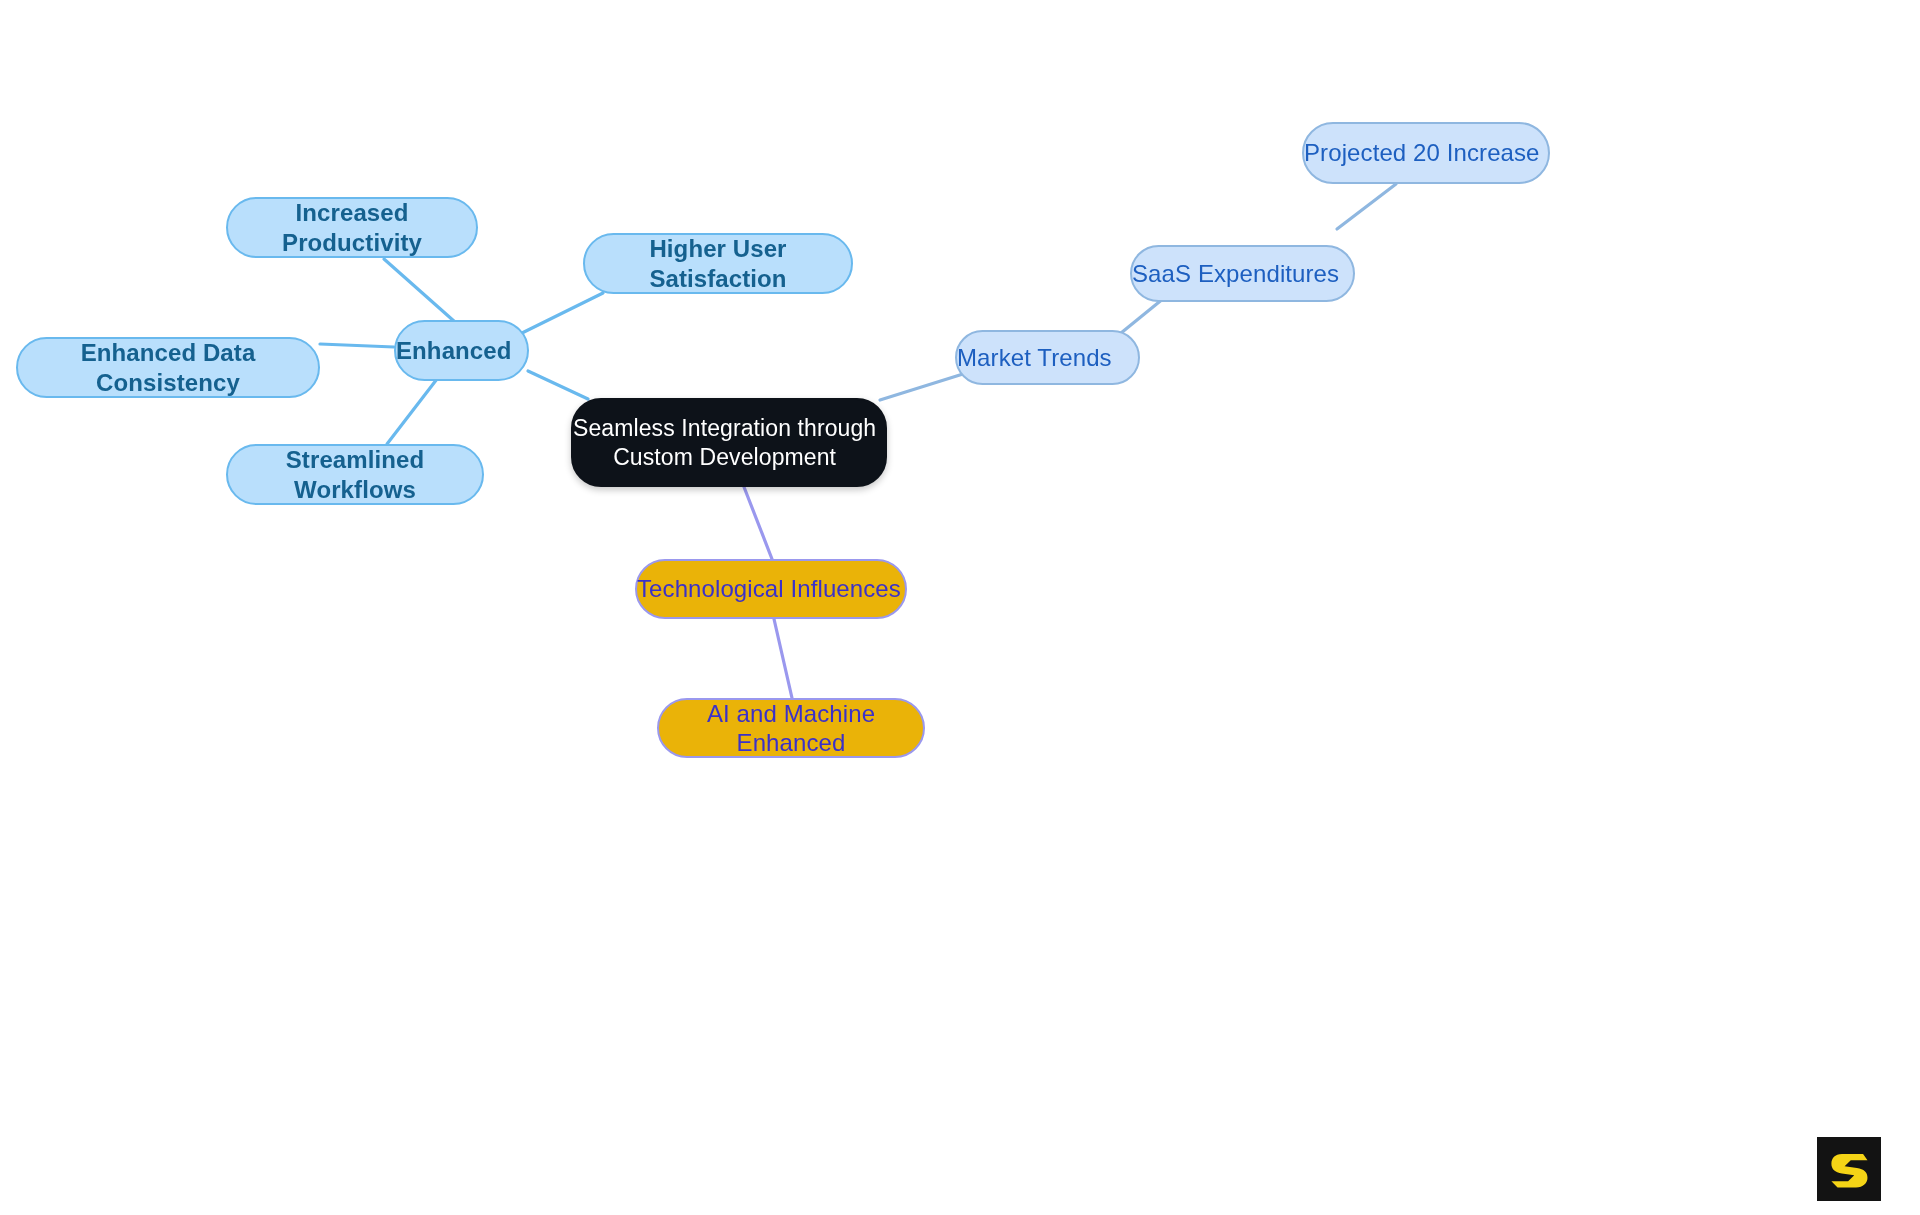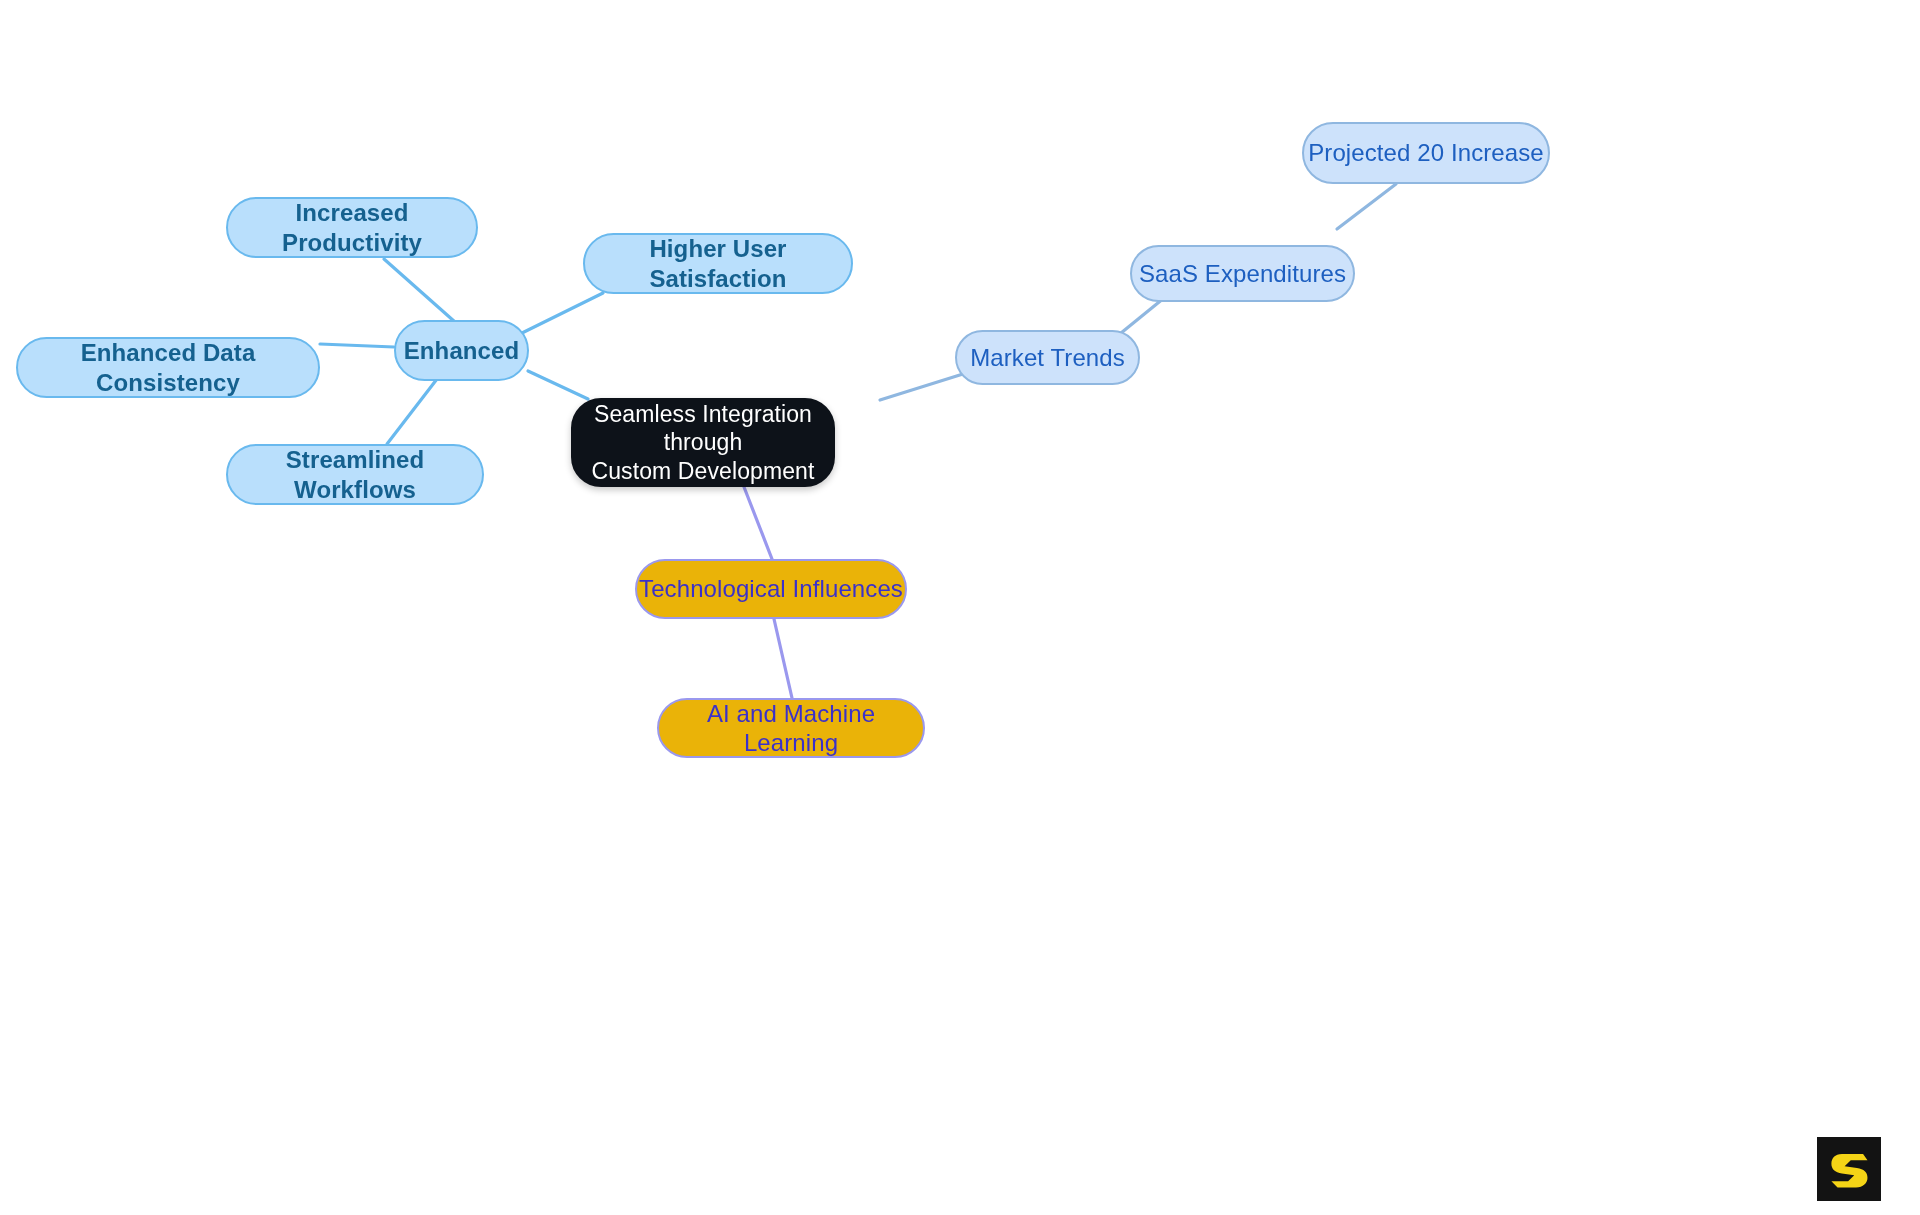--- a/index.html
+++ b/index.html
@@ -23,21 +23,21 @@
     top: 0;
     width: 1920px;
     height: 1215px;
     pointer-events: none;
   }
   .node {
     position: absolute;
     box-sizing: border-box;
     display: flex;
     align-items: center;
-    justify-content: center;
+    justify-content: flex-start;
     text-align: center;
     border-radius: 34px;
     border-style: solid;
     border-width: 2px;
     line-height: 1.22;
     white-space: pre-line;
     letter-spacing: 0.1px;
   }
   .node-root {
     background: #0d1219;
@@ -87,32 +87,32 @@
       <line x1="437" y1="379" x2="387" y2="444" stroke="#69b9ee" stroke-width="3.2" stroke-linecap="round"></line>
       <line x1="522" y1="333" x2="603" y2="293" stroke="#69b9ee" stroke-width="3.2" stroke-linecap="round"></line>
       <line x1="880" y1="400" x2="963" y2="374" stroke="#8fb7e0" stroke-width="3.2" stroke-linecap="round"></line>
       <line x1="1121" y1="333" x2="1180" y2="285" stroke="#8fb7e0" stroke-width="3.2" stroke-linecap="round"></line>
       <line x1="1337" y1="229" x2="1396" y2="184" stroke="#8fb7e0" stroke-width="3.2" stroke-linecap="round"></line>
       <line x1="744" y1="487" x2="772" y2="559" stroke="#9a98ee" stroke-width="3.2" stroke-linecap="round"></line>
       <line x1="774" y1="619" x2="792" y2="698" stroke="#9a98ee" stroke-width="3.2" stroke-linecap="round"></line>
     </svg>
 
   <div id="nodes">
-      <div class="node node-root" style="left: 571px; top: 398px; width: 264px; height: 89px;"><span>Seamless Integration through
+      <div class="node node-root" style="left: 571px; top: 398px; width: 316px; height: 89px;"><span>Seamless Integration through
 Custom Development</span></div>
       <div class="node node-blue" style="left: 394px; top: 320px; width: 135px; height: 61px;"><span>Enhanced</span></div>
       <div class="node node-blue" style="left: 226px; top: 197px; width: 252px; height: 61px;"><span>Increased Productivity</span></div>
       <div class="node node-blue" style="left: 16px; top: 313px; width: 304px; height: 61px; margin-top: 24px;"><span>Enhanced Data Consistency</span></div>
       <div class="node node-blue" style="left: 226px; top: 444px; width: 258px; height: 61px;"><span>Streamlined Workflows</span></div>
       <div class="node node-blue" style="left: 551px; top: 233px; width: 270px; height: 61px; margin-left: 32px;"><span>Higher User Satisfaction</span></div>
       <div class="node node-blue-alt" style="left: 955px; top: 330px; width: 185px; height: 55px;"><span>Market Trends</span></div>
       <div class="node node-blue-alt" style="left: 1130px; top: 228px; width: 225px; height: 57px; margin-top: 17px;"><span>SaaS Expenditures</span></div>
       <div class="node node-blue-alt" style="left: 1302px; top: 122px; width: 248px; height: 62px;"><span>Projected 20 Increase</span></div>
       <div class="node node-purple" style="left: 635px; top: 559px; width: 272px; height: 60px;"><span>Technological Influences</span></div>
-      <div class="node node-purple" style="left: 657px; top: 698px; width: 268px; height: 60px;"><span>AI and Machine Learning</span></div>
+      <div class="node node-purple" style="left: 657px; top: 698px; width: 268px; height: 60px;"><span>AI and Machine Enhanced</span></div>
     </div>
 
   <div id="logo" style="width: 64px; height: 64px; left: 1817px; top: 1137px; background: rgb(19, 19, 19);">
     <svg viewBox="0 0 100 100" width="44" height="44">
       <path id="logo-path" d="M82 16 H34 C18 16 10 26 10 38 C10 50 18 58 34 60 L62 64 L48 78 H10 L24 92 H66 C82 92 92 82 92 70 C92 58 84 50 68 48 L40 44 L54 30 H92 Z" fill="#f5d416"></path>
     </svg>
   </div>
 
 </div>
 

